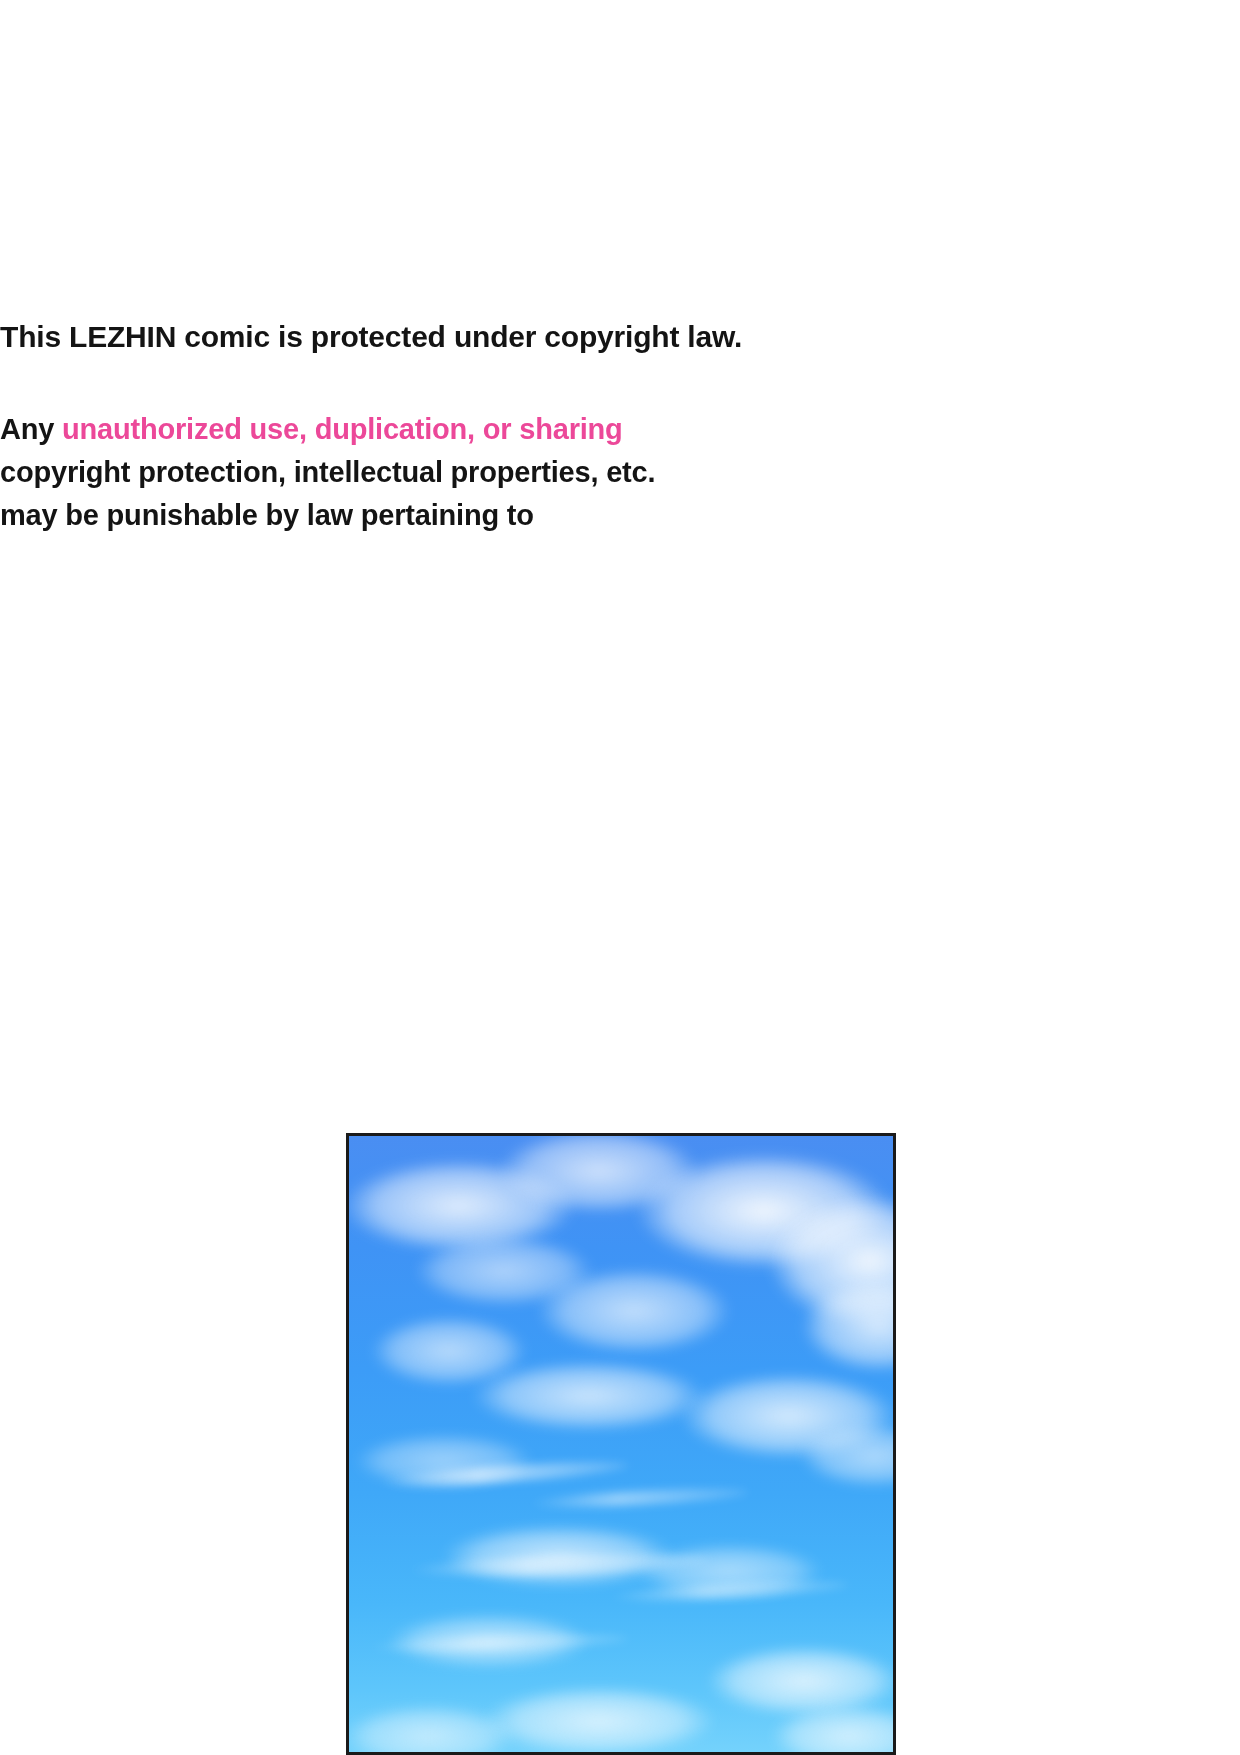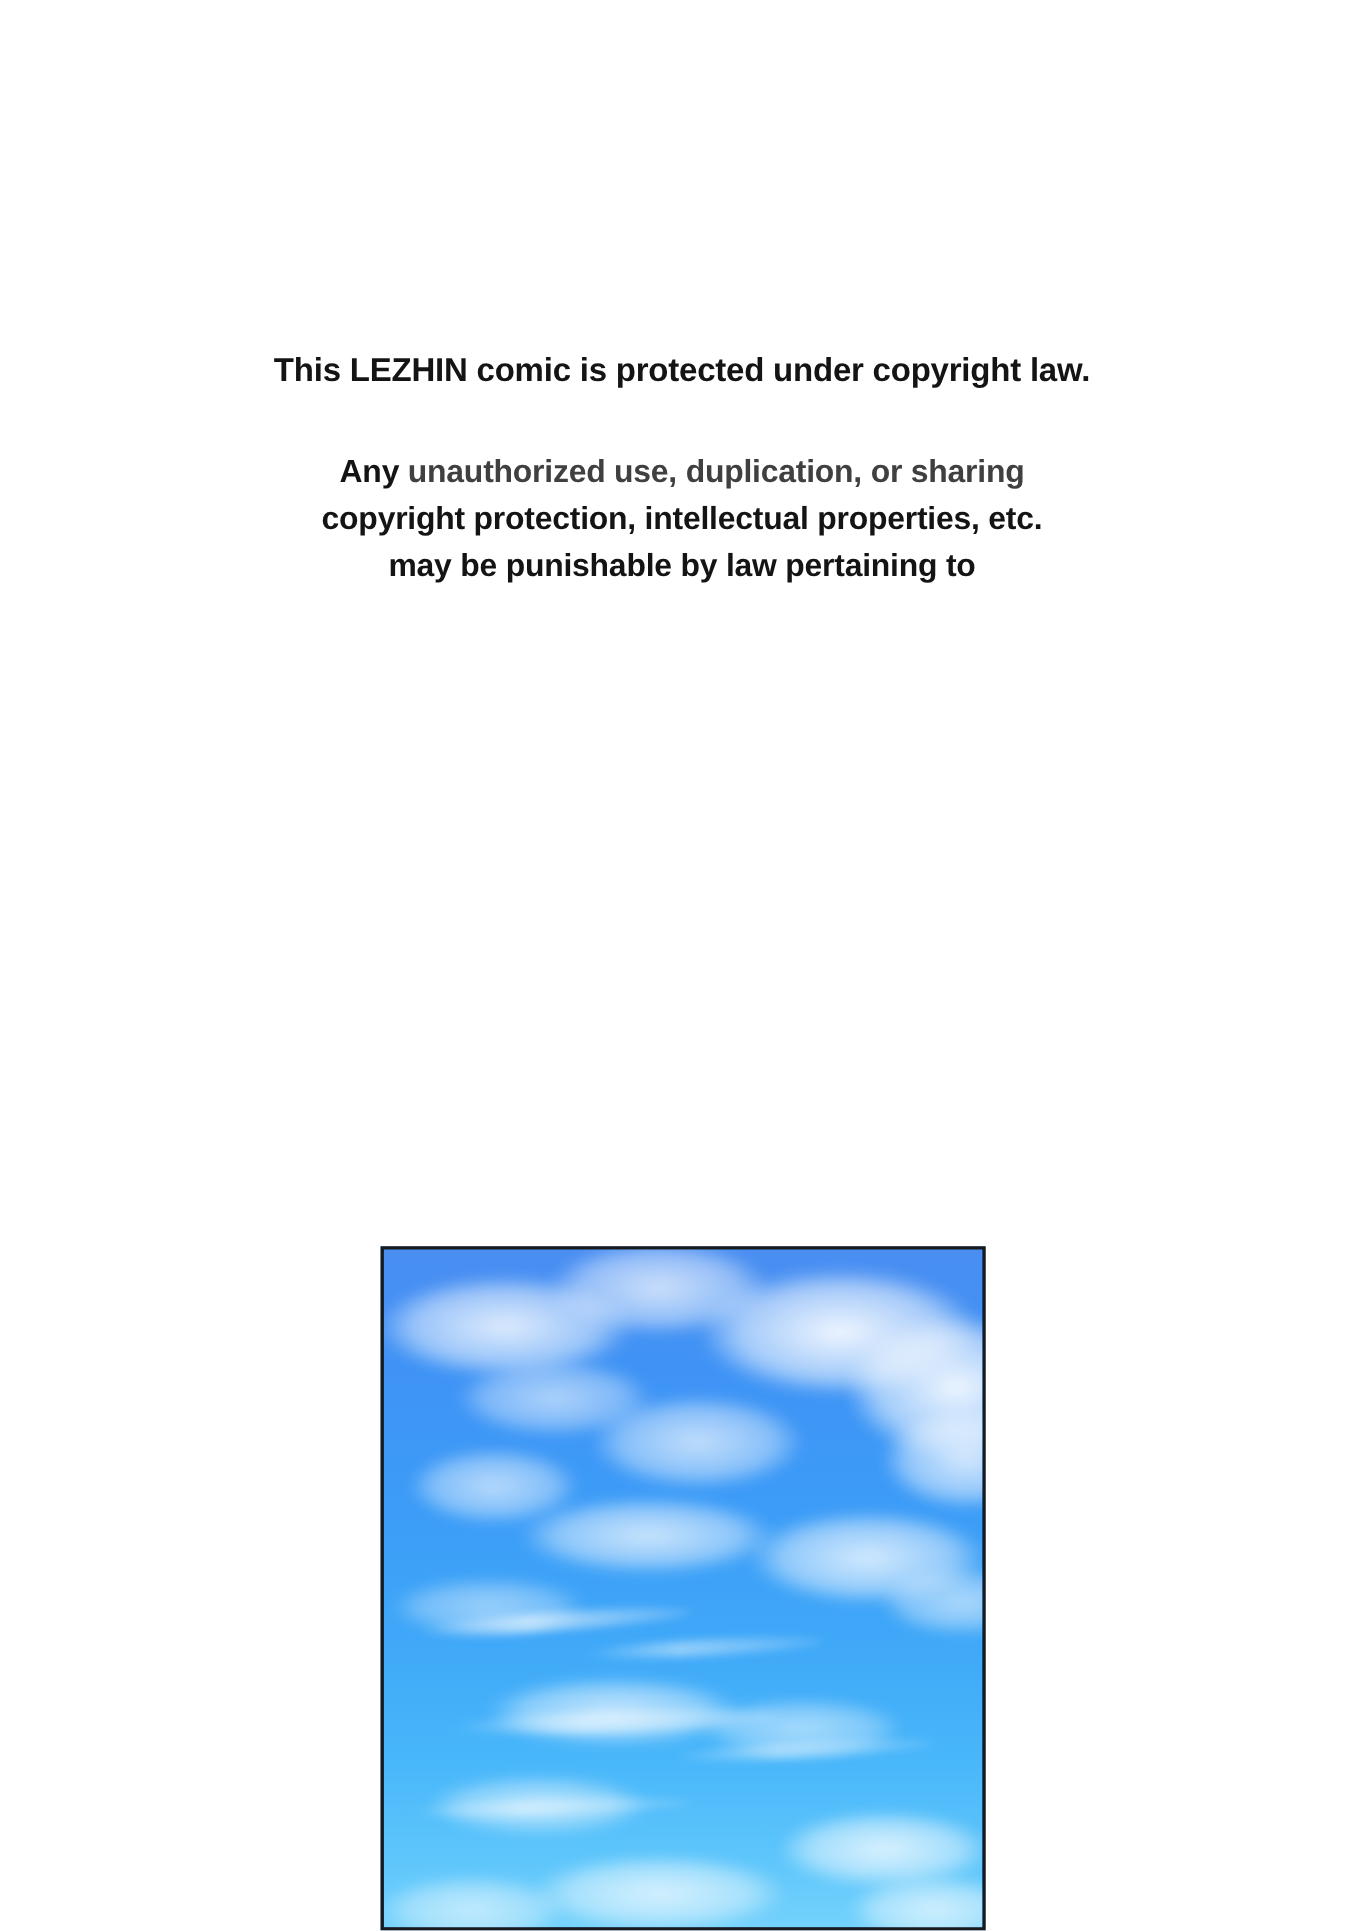--- a/index.html
+++ b/index.html
@@ -13,42 +13,42 @@
     position: relative;
     font-family: "Liberation Sans", sans-serif;
     overflow: hidden;
   }
 
   .notice {
     position: absolute;
     left: 0;
     right: 0;
     top: 318px;
-    text-align: center;
+    text-align: left;
   }
 
   .notice-line {
     color: #141414;
     font-weight: bold;
     letter-spacing: -0.2px;
   }
 
   .notice-title {
     font-size: 30px;
     line-height: 38px;
     margin-bottom: 52px;
   }
 
   .notice-body {
     font-size: 29px;
     line-height: 43px;
   }
 
   .highlight {
-    color: #404040;
+    color: #ec4899;
     font-weight: bold;
   }
 
   .panel-wrap {
     position: absolute;
     left: 346px;
     top: 1133px;
     width: 550px;
     height: 622px;
   }

